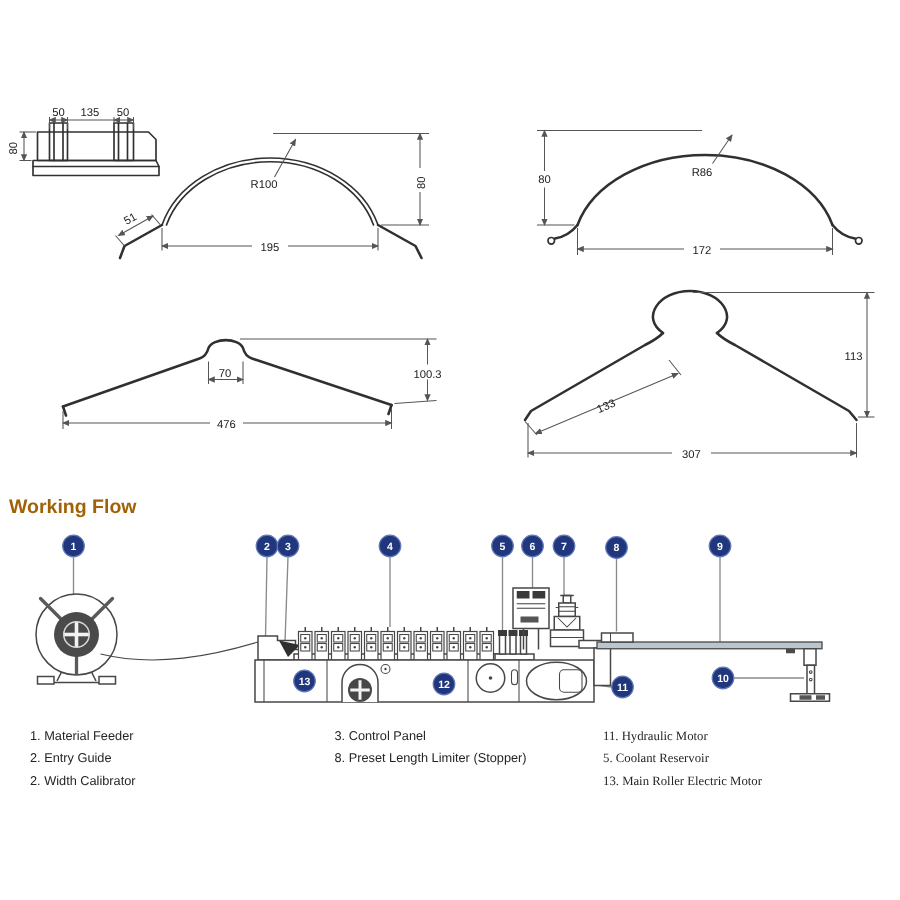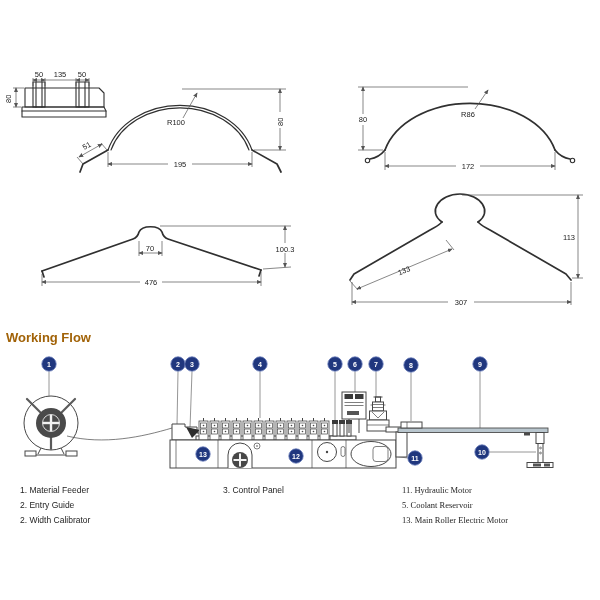--- a/index.html
+++ b/index.html
@@ -341,20 +341,21 @@
     </g>
   </svg>
 
   <div class="legend-col" id="lc1">
     <div>1. Material Feeder</div>
     <div>2. Entry Guide</div>
     <div>2. Width Calibrator</div>
   </div>
   <div class="legend-col" id="lc2">
     <div>3. Control Panel</div>
+    <div>8. Preset Length Limiter (Stopper)</div>
   </div>
   <div class="legend-col" id="lc3">
     <div>11. Hydraulic Motor</div>
     <div>5. Coolant Reservoir</div>
     <div>13. Main Roller Electric Motor</div>
   </div>
 
 </div>
 
 </body></html>

